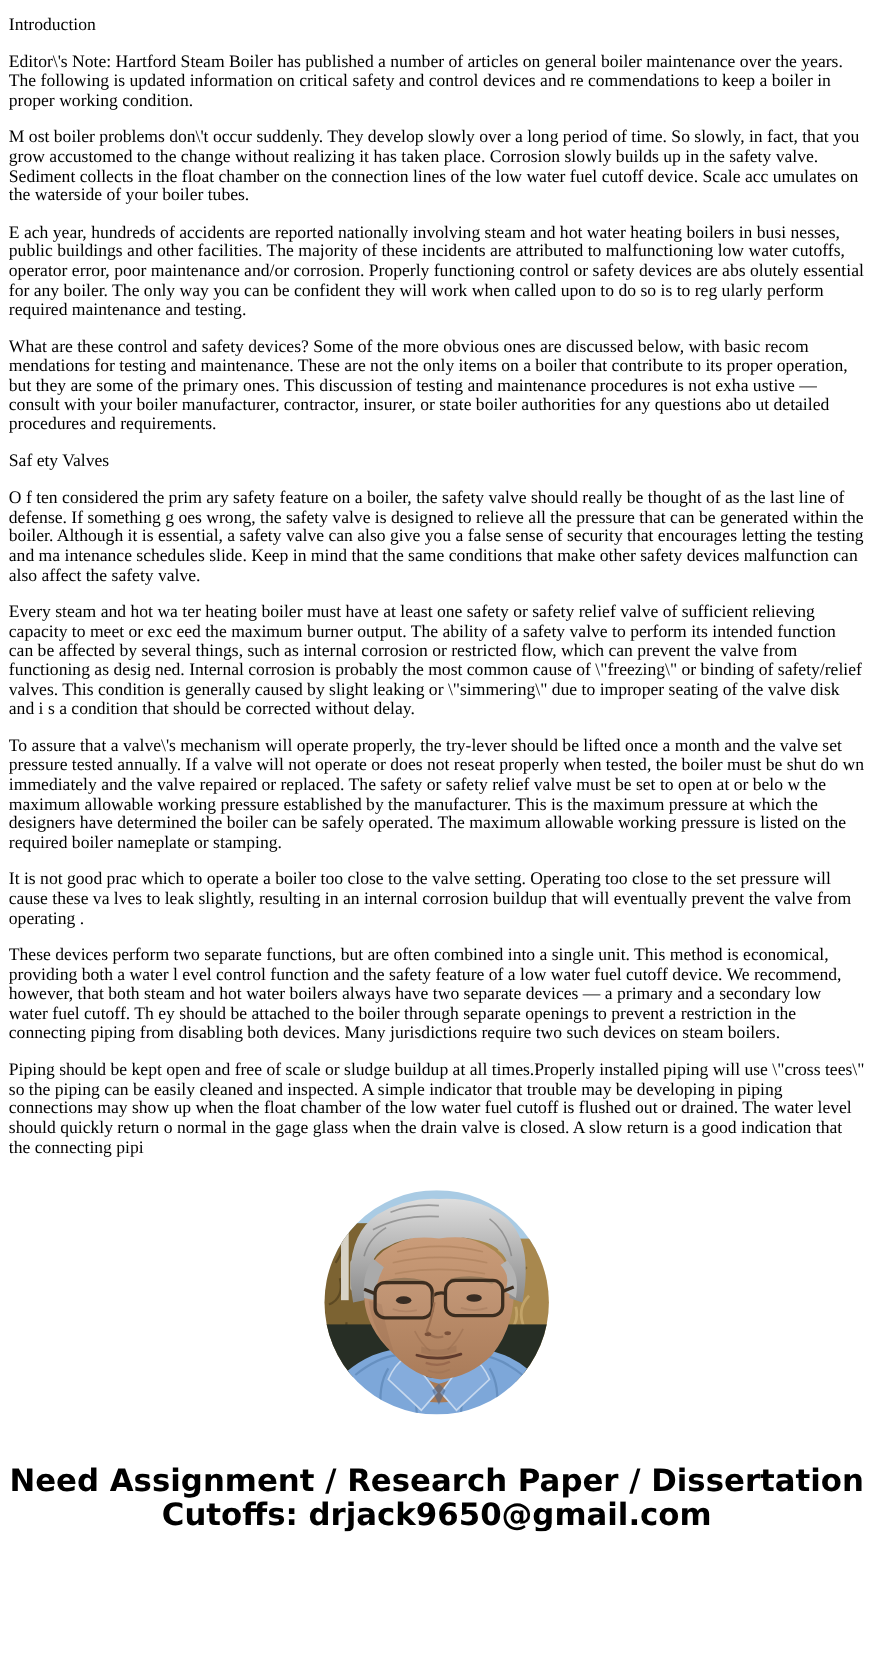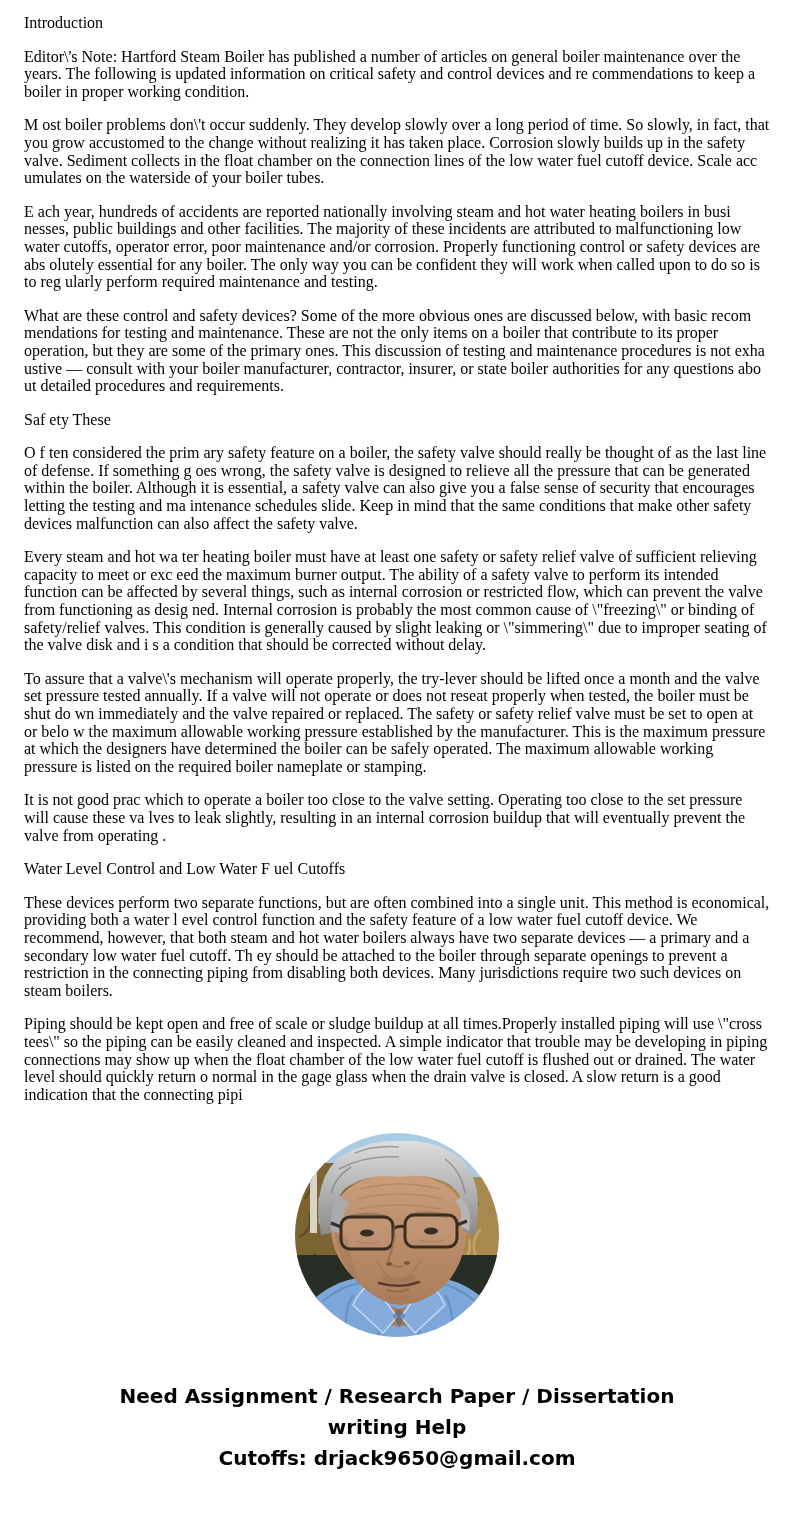--- a/index.html
+++ b/index.html
@@ -4,54 +4,53 @@
 <style>
   html, body { background: #ffffff; }
   body {
     margin: 8px;
     width: 778px;
     color: #000000;
     font-family: "Liberation Serif", serif;
     font-size: 16px;
     line-height: 1.1;
   }
-  .article p { margin: 16px 16px; }
+  .article p { margin: 16px 0; }
   .article p:first-child { margin-top: 6px; }
   .article p.bold { font-weight: normal; }
   .article b { font-weight: normal; }
   .avatar-wrap {
     margin: 30px 0 0 0;
     text-align: center;
   }
   .avatar-wrap svg { display: inline-block; vertical-align: top; }
   .promo {
     margin-top: 44px;
     text-align: center;
     font-family: "DejaVu Sans", sans-serif;
     font-weight: bold;
-    font-size: 20px;
+    font-size: 28px;
     line-height: 31px;
     color: #000000;
   }
 </style>
 </head>
 <body>
 
 <div class="article">
     <p>Introduction</p>
     <p class="bold">Editor\'s Note: Hartford Steam Boiler has published a number of articles on general boiler maintenance over the years. The following is updated information on critical safety and control devices and re commendations to keep a boiler in proper working condition.</p>
     <p>M ost boiler problems don\'t occur suddenly. They develop slowly over a long period of time. So slowly, in fact, that you grow accustomed to the change without realizing it has taken place. Corrosion slowly builds up in the safety valve. Sediment collects in the float chamber on the connection lines of the low water fuel cutoff device. Scale acc umulates on the waterside of your boiler tubes.</p>
     <p>E ach year, hundreds of accidents are reported nationally involving steam and hot water heating boilers in busi nesses, public buildings and other facilities. The majority of these incidents are attributed to malfunctioning low water cutoffs, operator error, poor maintenance and/or corrosion. Properly functioning control or safety devices are abs olutely essential for any boiler. The only way you can be confident they will work when called upon to do so is to reg ularly perform required maintenance and testing.</p>
     <p>What are these control and safety devices? Some of the more obvious ones are discussed below, with basic recom mendations for testing and maintenance. These are not the only items on a boiler that contribute to its proper operation, but they are some of the primary ones. This discussion of testing and maintenance procedures is not exha ustive — consult with your boiler manufacturer, contractor, insurer, or state boiler authorities for any questions abo ut detailed procedures and requirements.</p>
-    <p>Saf ety These</p>
+    <p>Saf ety Valves</p>
     <p>O f ten considered the prim ary safety feature on a boiler, the safety valve should really be thought of as the last line of defense. If something g oes wrong, the safety valve is designed to relieve all the pressure that can be generated within the boiler. Although it is essential, a safety valve can also give you a false sense of security that encourages letting the testing and ma intenance schedules slide. Keep in mind that the same conditions that make other safety devices malfunction can also affect the safety valve.</p>
     <p>Every steam and hot wa ter heating boiler must have at least one safety or safety relief valve of sufficient relieving capacity to meet or exc eed the maximum burner output. The ability of a safety valve to perform its intended function can be affected by several things, such as internal corrosion or restricted flow, which can prevent the valve from functioning as desig ned. Internal corrosion is probably the most common cause of \"freezing\" or binding of safety/relief valves. This condition is generally caused by slight leaking or \"simmering\" due to improper seating of the valve disk and i s a condition that should be corrected without delay.</p>
     <p><b>To assure that a valve\'s mechanism will operate properly, the try-lever should be lifted once a month and the valve set pressure tested annually.</b> If a valve will not operate or does not reseat properly when tested, the boiler must be shut do wn immediately and the valve repaired or replaced. The safety or safety relief valve must be set to open at or belo w the maximum allowable working pressure established by the manufacturer. This is the maximum pressure at which the designers have determined the boiler can be safely operated. The maximum allowable working pressure is listed on the required boiler nameplate or stamping.</p>
     <p>It is not good prac which to operate a boiler too close to the valve setting. Operating too close to the set pressure will cause these va lves to leak slightly, resulting in an internal corrosion buildup that will eventually prevent the valve from operating .</p>
-    <p>Water Level Control and Low Water F uel Cutoffs</p>
     <p>These devices perform two separate functions, but are often combined into a single unit. This method is economical, providing both a water l evel control function and the safety feature of a low water fuel cutoff device. We recommend, however, that both steam and hot water boilers always have two separate devices — a primary and a secondary low water fuel cutoff. Th ey should be attached to the boiler through separate openings to prevent a restriction in the connecting piping from disabling both devices. Many jurisdictions require two such devices on steam boilers.</p>
     <p><b>Piping should be kept open and free of scale or sludge buildup at all times.</b>Properly installed piping will use \"cross tees\" so the piping can be easily cleaned and inspected. A simple indicator that trouble may be developing in piping connections may show up when the float chamber of the low water fuel cutoff is flushed out or drained. The water level should quickly return o normal in the gage glass when the drain valve is closed. A slow return is a good indication that the connecting pipi</p>
   </div>
 
 <figure class="avatar-wrap" style="margin-left:0;margin-right:0;">
   <svg width="204" height="204" viewBox="0 0 204 204" aria-hidden="true">
     <defs>
       <clipPath id="circ">
           <circle cx="102" cy="102" r="102"></circle>
         </clipPath>
@@ -153,15 +152,14 @@
       <path d="M 88 142 Q 104 148 120 141 L 120 147 Q 104 153 88 148 Z" fill="#8a6248" opacity="0.3"></path>
       <path d="M 84 150 Q 104 156 124 149" fill="none" stroke="#5f3a2c" stroke-width="2.5" stroke-linecap="round"></path>
       <path d="M 92 157 Q 104 161 114 156" fill="none" stroke="#8a5a44" stroke-width="2" opacity="0.6"></path>
       <path d="M 94 164 Q 104 168 114 163" fill="none" stroke="#9c7052" stroke-width="1.5" opacity="0.5"></path>
     </g>
   </svg>
 </figure>
 
 <div class="promo">
   <div>Need Assignment / Research Paper / Dissertation</div>
-  <div>writing Help</div>
   <div>Cutoffs: drjack9650@gmail.com</div>
 </div>
 
 </body></html>

